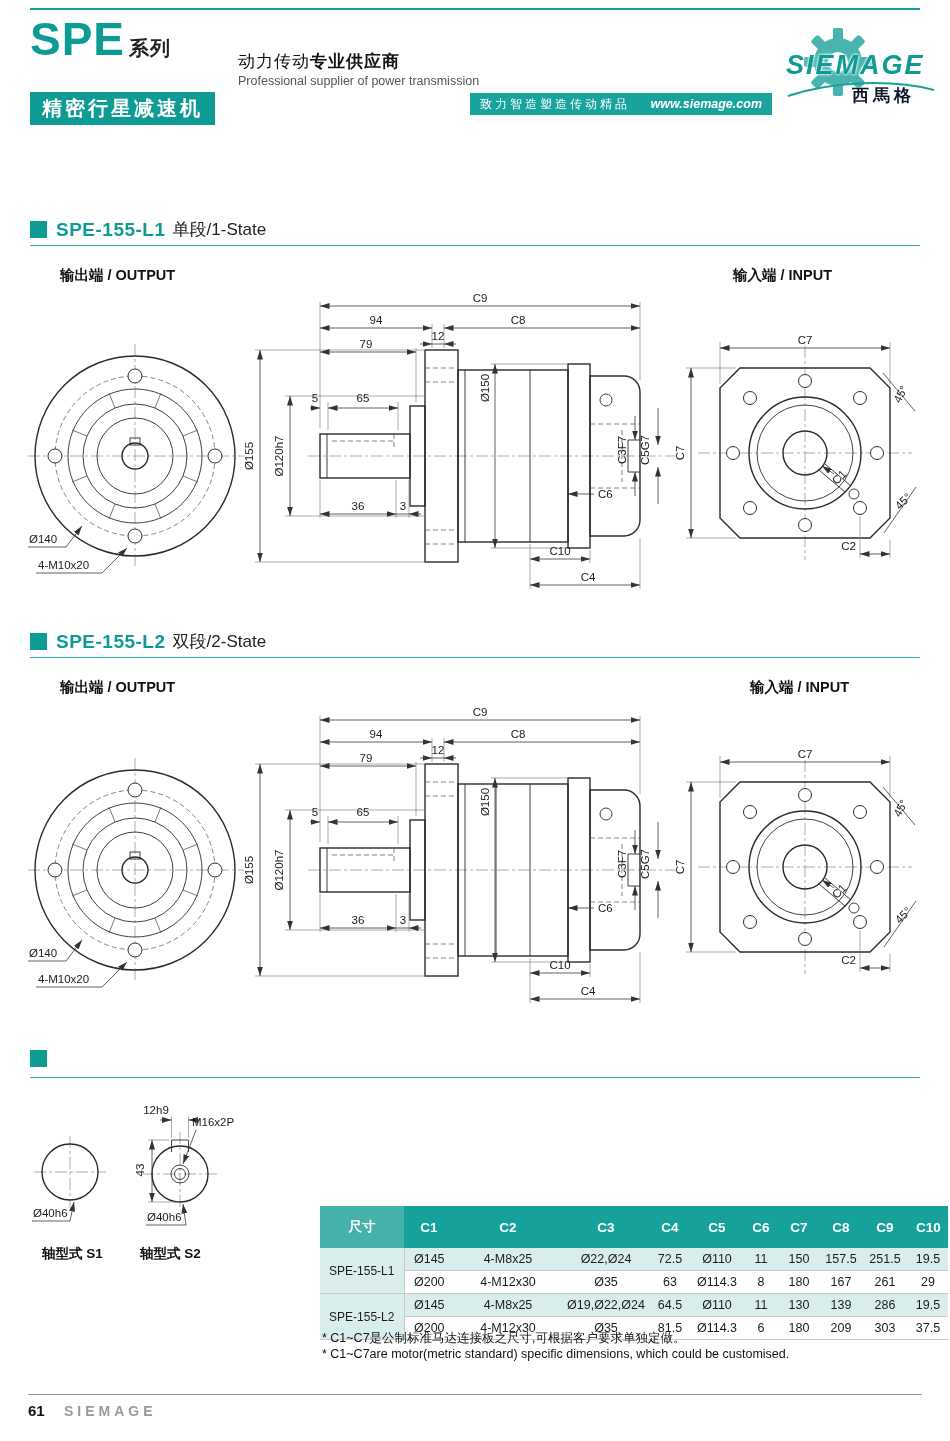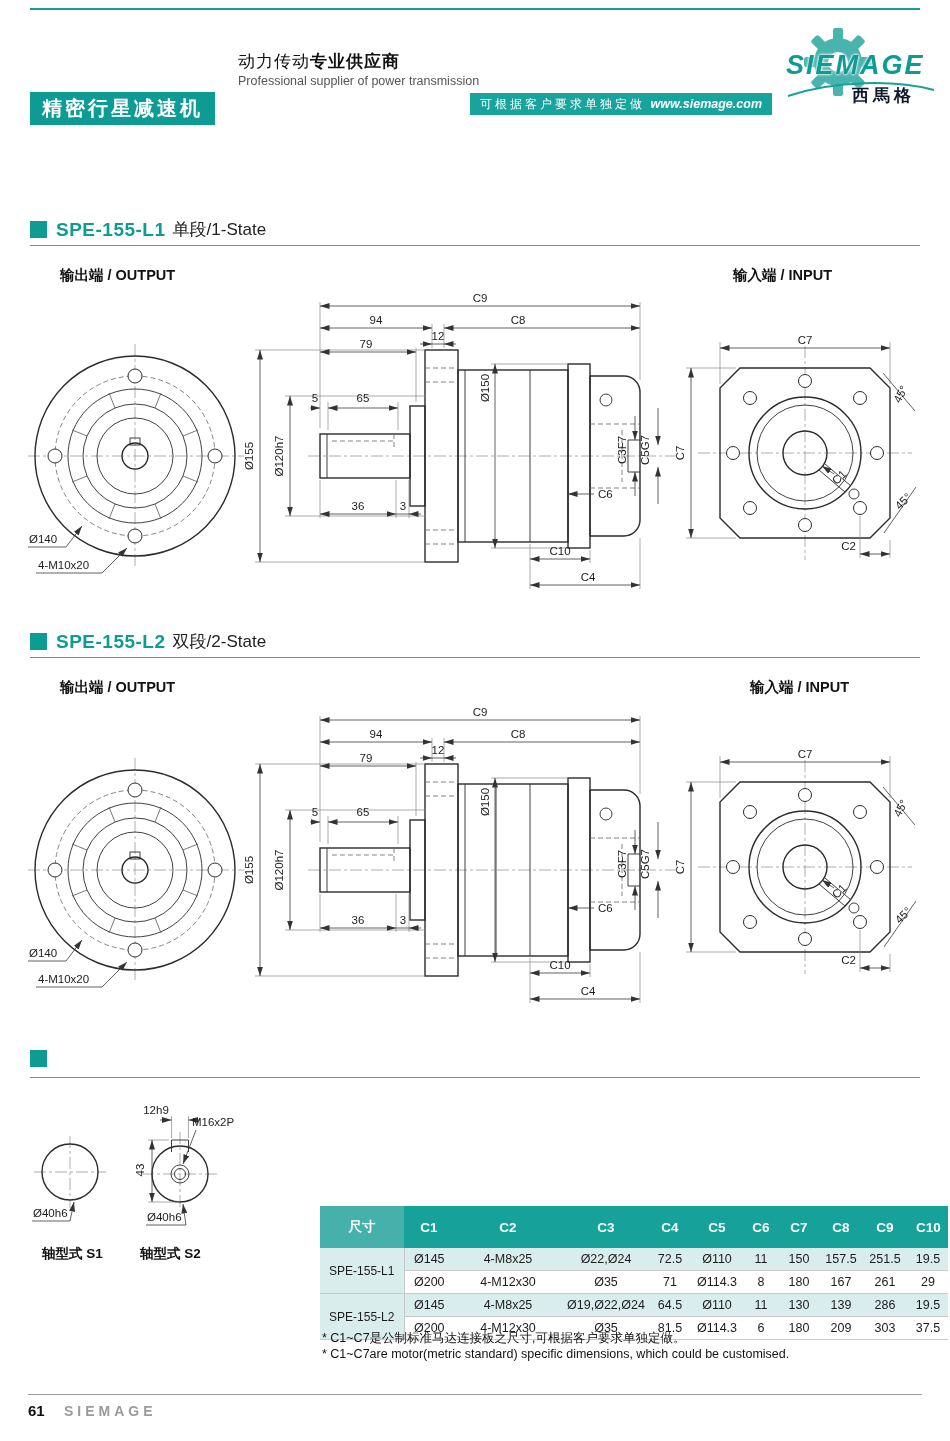--- a/index.html
+++ b/index.html
@@ -55,27 +55,30 @@
   .foot-rule{left:28px;top:1394px;width:894px;height:1px;background:#9b9b9b}
   .pageno{left:28px;top:1402px;font-size:15px;font-weight:bold;color:#111}
   .footbrand{left:64px;top:1403px;font-size:14px;font-weight:bold;color:#9a9a9a;letter-spacing:4px}
 </style>
 </head>
 <body>
 
 <div class="page">
 
   <div class="abs topline"></div>
+  <div class="abs brand">
+    <span>SPE</span><span class="sfx">系列</span>
+  </div>
   <div class="abs badge">精密行星减速机</div>
   <div class="abs tag-zh">
     <span>动力传动</span><b>专业供应商</b>
   </div>
   <div class="abs tag-en">Professional supplier of power transmission</div>
   <div class="abs banner">
-    <span class="bt">可根据客户要求单独定做</span>
+    <span class="bt">致力智造塑造传动精品</span>
     <span class="site">www.siemage.com</span>
   </div>
   <svg class="abs" style="left:802px;top:26px" width="72" height="72" viewBox="0 0 72 72">
     <g transform="translate(36,36)" fill="#2aa8a1" opacity="0.85">
       <rect x="-5" y="-34" width="10" height="13" rx="2"></rect>
       <rect x="-5" y="-34" width="10" height="13" rx="2" transform="rotate(45)"></rect>
       <rect x="-5" y="-34" width="10" height="13" rx="2" transform="rotate(90)"></rect>
       <rect x="-5" y="-34" width="10" height="13" rx="2" transform="rotate(135)"></rect>
       <rect x="-5" y="-34" width="10" height="13" rx="2" transform="rotate(180)"></rect>
       <rect x="-5" y="-34" width="10" height="13" rx="2" transform="rotate(225)"></rect>
@@ -510,21 +513,21 @@
           <td>11</td>
           <td>150</td>
           <td>157.5</td>
           <td>251.5</td>
           <td>19.5</td>
         </tr>
         <tr>
           <td>Ø200</td>
           <td>4-M12x30</td>
           <td>Ø35</td>
-          <td>71</td>
+          <td>63</td>
           <td>Ø114.3</td>
           <td>8</td>
           <td>180</td>
           <td>167</td>
           <td>261</td>
           <td>29</td>
         </tr>
         <tr class="shade">
           <td class="model" rowspan="2">SPE-155-L2</td>
           <td>Ø145</td>

